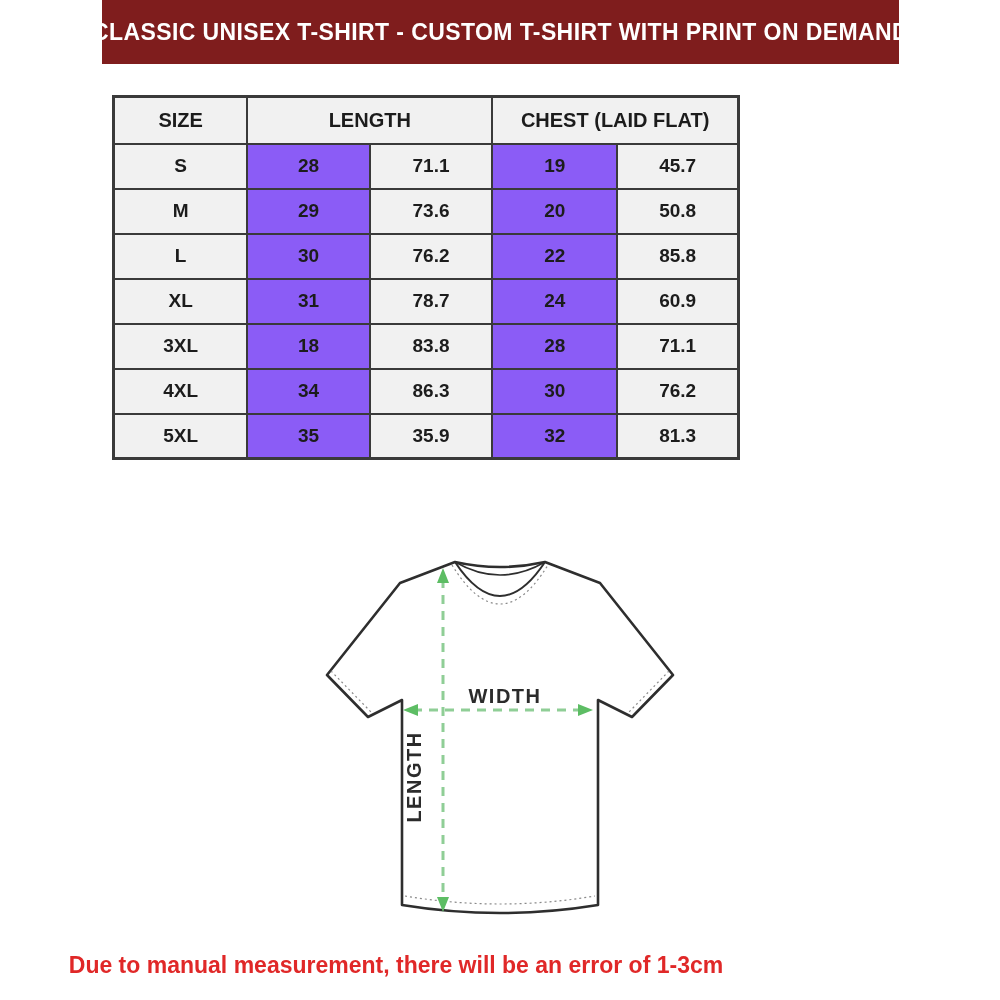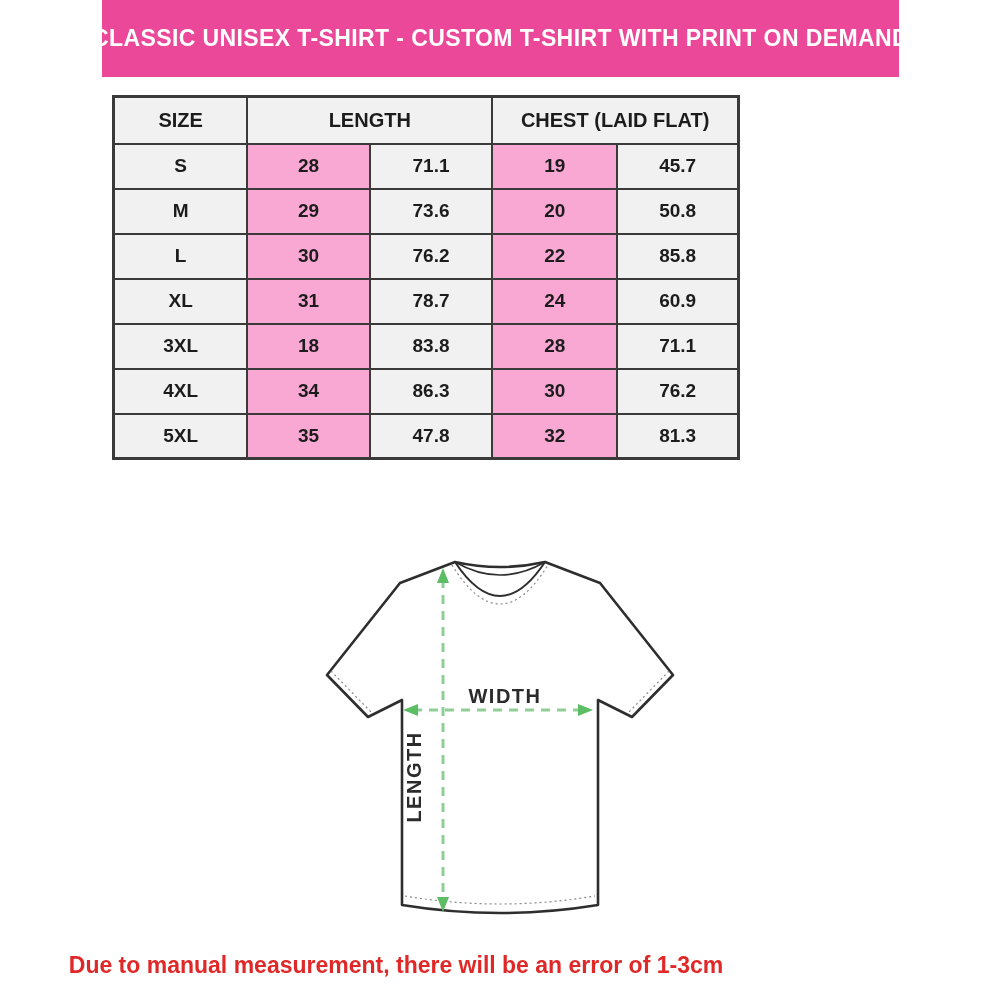--- a/index.html
+++ b/index.html
@@ -4,22 +4,22 @@
 <style>
   * { margin: 0; padding: 0; box-sizing: border-box; }
   html, body { background: #ffffff; }
   body {
     width: 1000px; height: 1000px;
     position: relative;
     font-family: "Liberation Sans", sans-serif;
     color: #1c1c1c;
   }
   .banner {
-    position: absolute; left: 102px; top: 0; width: 797px; height: 77px;
-    background: #ec4899;
+    position: absolute; left: 102px; top: 0; width: 797px; height: 64px;
+    background: #7f1d1d;
     display: flex; align-items: center; justify-content: center;
   }
   .banner-title {
     color: #ffffff; font-weight: bold; font-size: 23px; letter-spacing: 0.4px;
     text-align: center; white-space: nowrap;
   }
   .size-table {
     position: absolute; left: 112px; top: 95px; width: 628px;
     border-collapse: collapse;
     table-layout: fixed;
@@ -31,21 +31,21 @@
   .size-table col.c5 { width: 19.4%; }
   .size-table th, .size-table td {
     border: 2px solid #3a3a3a;
     text-align: center; vertical-align: middle;
     font-size: 19px; font-weight: bold;
   }
   .size-table { border: 3px solid #3a3a3a; }
   .size-table thead th { height: 47px; font-size: 20px; background: #f1f1f1; }
   .size-table tbody td { height: 45px; }
   .size-table td.shade, .size-table td.size-cell { background: #f1f1f1; }
-  .size-table td.plain { background: #f9a8d4; }
+  .size-table td.plain { background: #8b5cf6; }
   .diagram {
     position: absolute; left: 300px; top: 545px; width: 400px; height: 385px;
   }
   .note {
     position: absolute; left: 0; top: 952px; width: 792px;
     text-align: center; font-size: 23px; font-weight: bold; color: #e02828;
   }
   svg .outline { fill: #ffffff; stroke: #2e2e2e; stroke-width: 2.6; stroke-linejoin: round; }
   svg .seam { fill: none; stroke: #2e2e2e; stroke-width: 2; }
   svg .seam-thin { fill: none; stroke: #2e2e2e; stroke-width: 1.6; }
@@ -118,21 +118,21 @@
     <tr>
       <td class="size-cell">4XL</td>
       <td class="plain">34</td>
       <td class="shade">86.3</td>
       <td class="plain">30</td>
       <td class="shade">76.2</td>
     </tr>
     <tr>
       <td class="size-cell">5XL</td>
       <td class="plain">35</td>
-      <td class="shade">47.8</td>
+      <td class="shade">35.9</td>
       <td class="plain">32</td>
       <td class="shade">81.3</td>
     </tr>
   </tbody>
 </table>
 
 <svg class="diagram" viewBox="0 0 400 385" xmlns="http://www.w3.org/2000/svg">
 
   <path class="outline" d="M 155,17 Q 200,27 245,17 L 300,38 L 373,130 L 332,172 L 298,155 L 298,360 Q 200,376 102,360 L 102,155 L 68,172 L 27,130 L 100,38 Z"></path>
 

